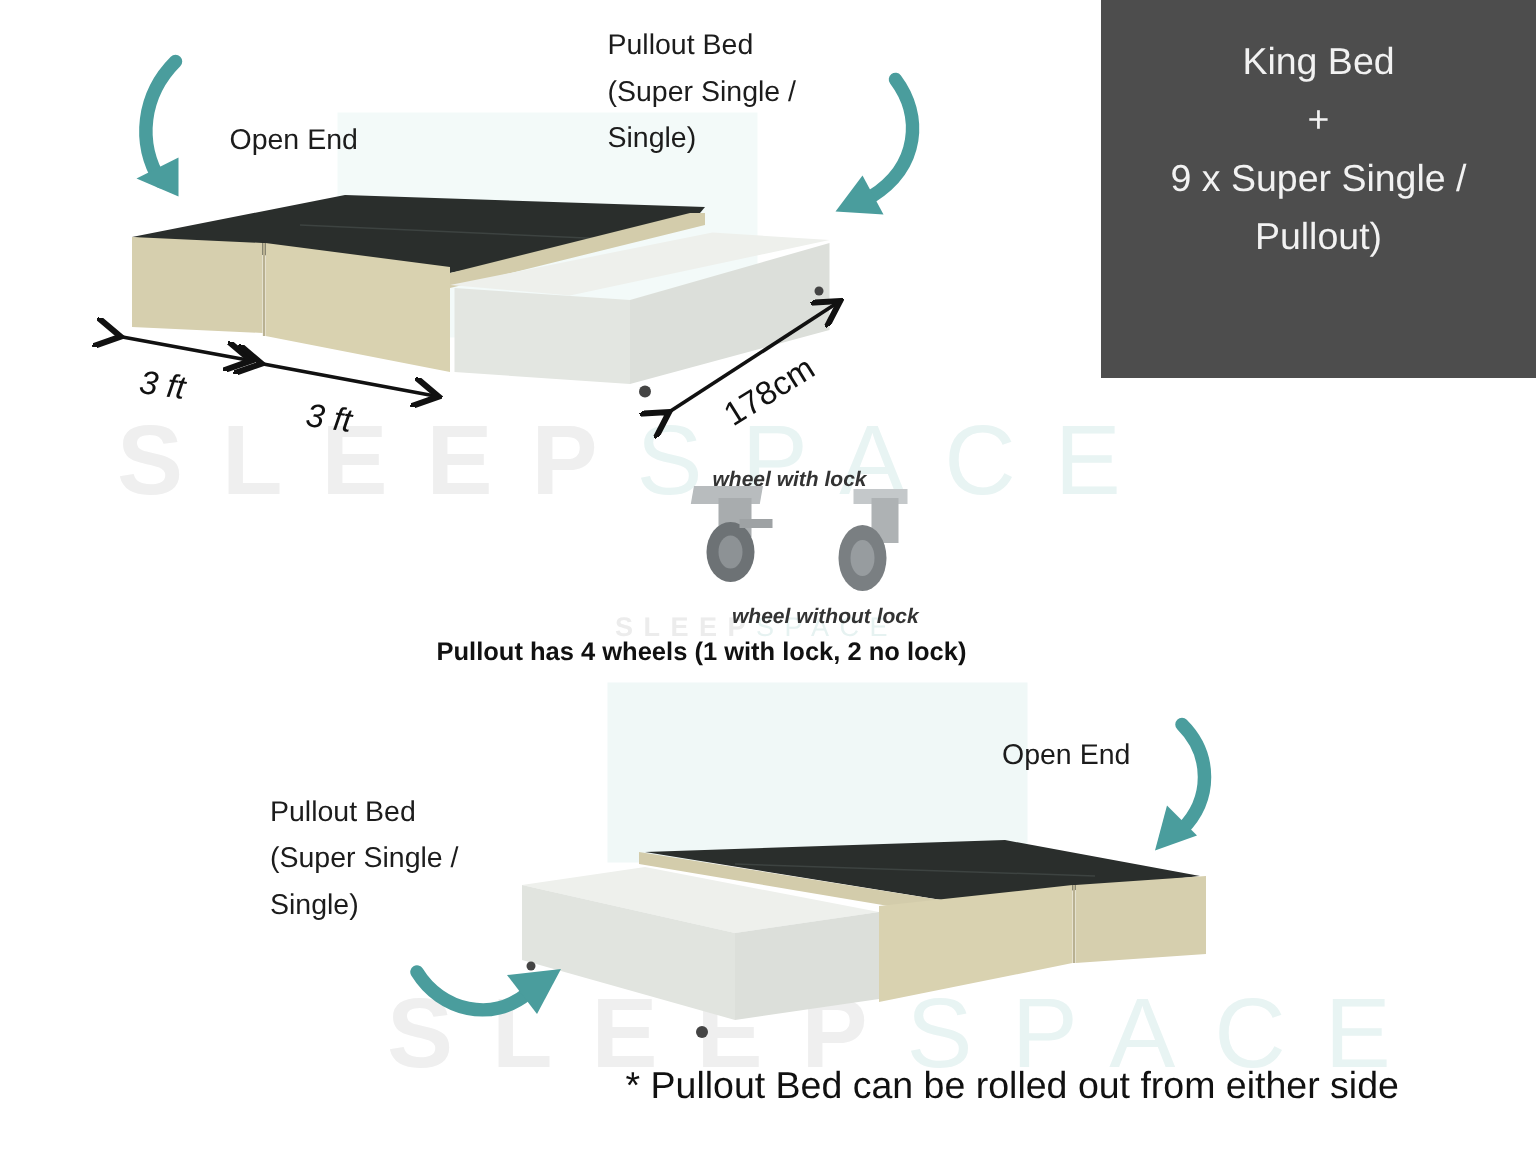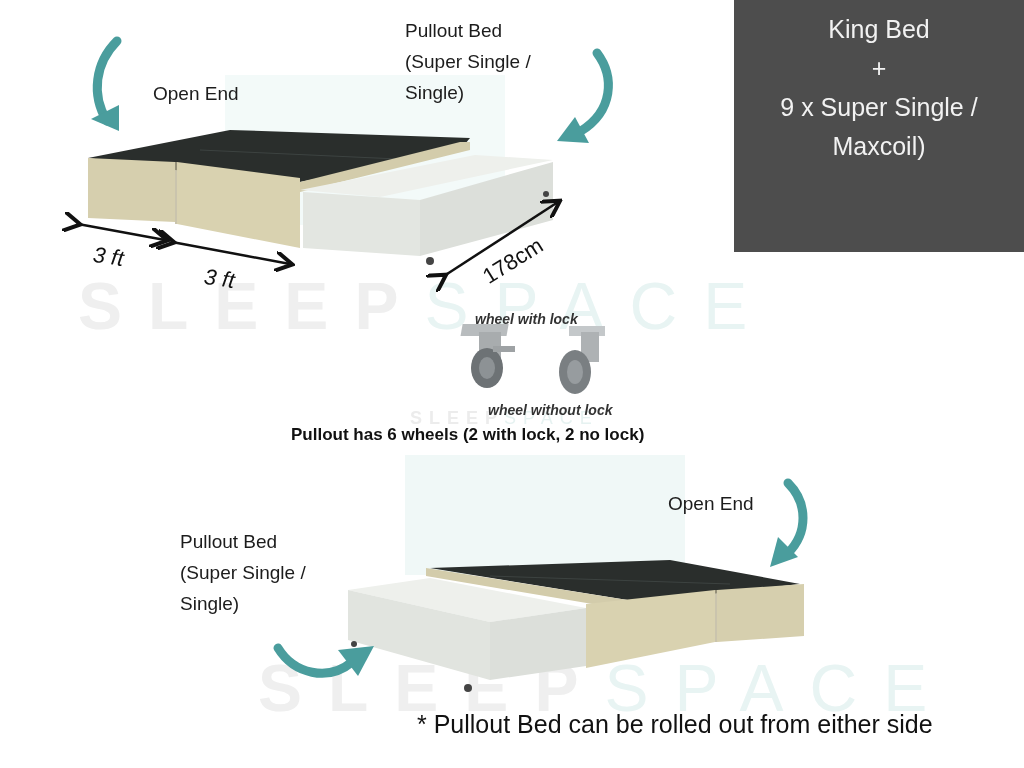--- a/index.html
+++ b/index.html
@@ -6,21 +6,21 @@
   html, body { width: 1024px; height: 768px; background: #ffffff; overflow: hidden; }
   body { position: relative; font-family: "Liberation Sans", sans-serif; color: #1a1a1a; }
 
   .abs { position: absolute; }
 
   
   .info-box {
     left: 734px; top: 0; width: 290px; height: 252px;
     background: #4d4d4d; color: #f2f2f2;
     font-size: 25px; line-height: 39px; text-align: center;
-    padding-top: 10px;
+    padding-top: 22px;
   }
   .info-box div { white-space: nowrap; }
 
   
   .label { font-size: 19px; line-height: 31px; text-align: left; color: #1c1c1c; white-space: nowrap; }
   .dim { font-size: 22px; font-style: italic; color: #111; white-space: nowrap; }
   .wheel-cap { font-size: 14px; font-style: italic; color: #333; white-space: nowrap; font-weight: bold; }
   .caption-bold { font-size: 17px; font-weight: bold; color: #111; white-space: nowrap; }
   .footnote { font-size: 25px; color: #111; white-space: nowrap; text-align: center; }
 
@@ -44,21 +44,21 @@
   <span class="a">SLEEP</span><span class="b">SPACE</span>
 </div>
 <div class="abs" style="left:410px; top:408px; font-size:18px; letter-spacing:7px; color:#ececec; font-weight:bold;">
   <span>SLEEP</span><span style="font-weight:normal;color:#e6f2f1">SPACE</span>
 </div>
 
 <div class="abs info-box">
   <div>King Bed</div>
   <div>+</div>
   <div>9 x Super Single /</div>
-  <div>Maxcoil)</div>
+  <div>Pullout)</div>
 </div>
 
 <div class="abs" style="left:0; top:0; width:620px; height:300px;">
   <svg width="620" height="300">
 
     <polygon points="88,158 230,130 470,138 460,150 300,182 175,170" fill="#2a2e2c"></polygon>
     <line x1="200" y1="150" x2="420" y2="160" stroke="#3d4341" stroke-width="1"></line>
 
     <polygon points="300,182 460,142 470,142 470,150 300,192" fill="#d3ccab"></polygon>
 
@@ -121,21 +121,21 @@
   <rect x="58" y="24" width="22" height="6" fill="#9ea2a4"></rect>
 
   <rect x="134" y="4" width="36" height="10" fill="#c4c8ca"></rect>
   <rect x="146" y="10" width="18" height="30" fill="#aeb2b4"></rect>
   <ellipse cx="140" cy="50" rx="16" ry="22" fill="#7a7f82"></ellipse>
   <ellipse cx="140" cy="50" rx="8" ry="12" fill="#979c9f"></ellipse>
 </svg>
 
 <div class="abs wheel-cap" style="left:478px; top:402px;padding-left:10px;">wheel without lock</div>
 
-<div class="abs caption-bold" style="left:291px; top:425px;">Pullout has 6 wheels (2 with lock, 2 no lock)</div>
+<div class="abs caption-bold" style="left:291px; top:425px;">Pullout has 4 wheels (1 with lock, 2 no lock)</div>
 
 <svg class="abs" width="620" height="150" style="left:340px; top:540px;">
 
   <polygon points="90,28 330,20 460,44 300,62" fill="#2a2e2c"></polygon>
   <line x1="150" y1="36" x2="390" y2="44" stroke="#3d4341" stroke-width="1"></line>
 
   <polygon points="86,28 300,62 300,72 86,36" fill="#d3ccab"></polygon>
 
   <polygon points="246,64 375,50 375,102 246,128" fill="#d9d2b0"></polygon>
   <polygon points="377,50 464,44 464,96 377,102" fill="#d6cfae"></polygon>

